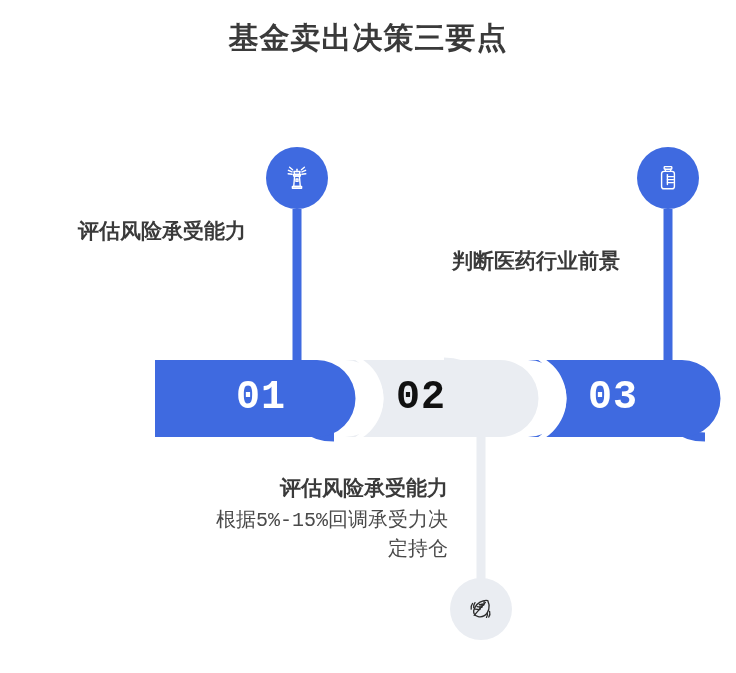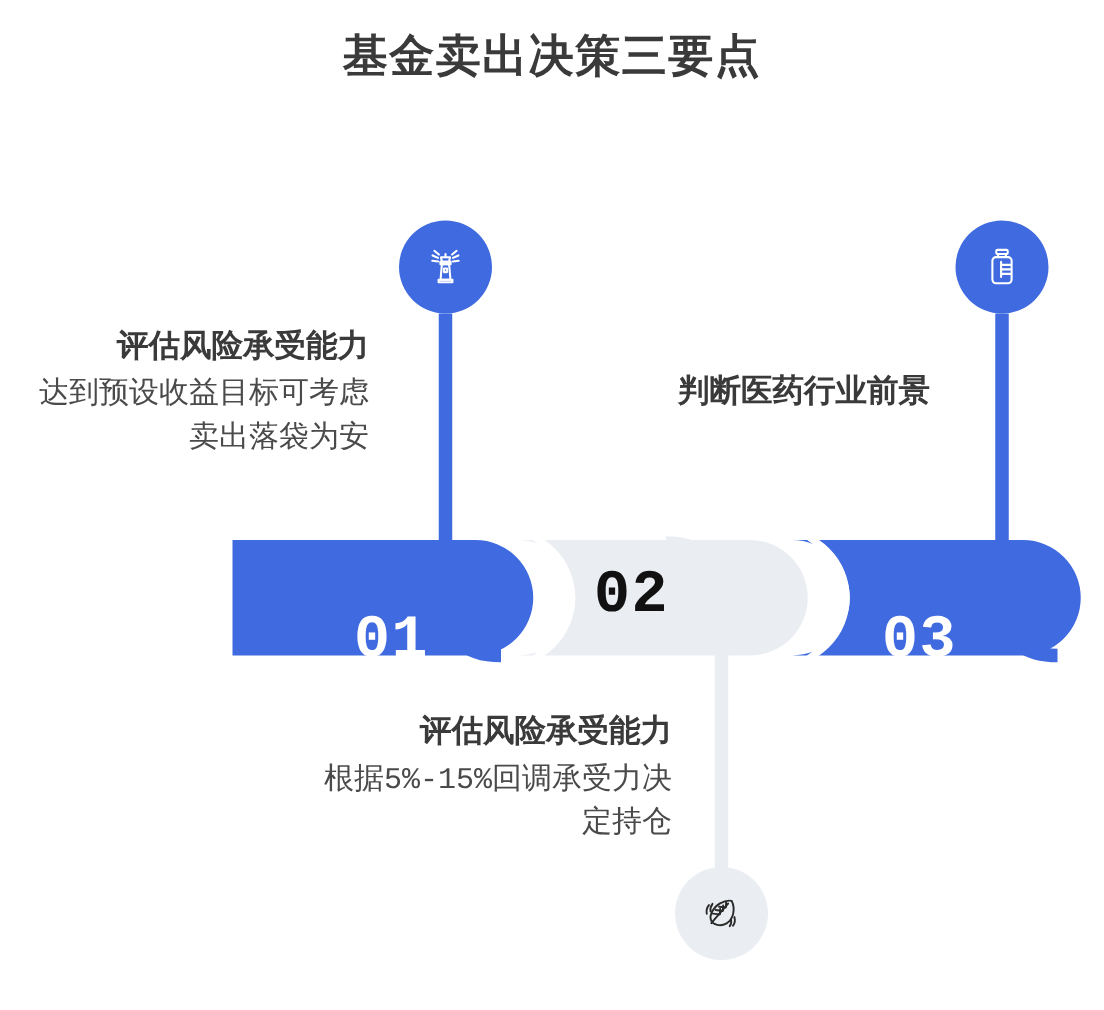--- a/index.html
+++ b/index.html
@@ -87,21 +87,21 @@
   #block-03 { left: 392px; top: 218px; width: 228px; margin-top: 30px; }
 
   
   .step-number {
     position: absolute;
     font-size: 40px;
     font-weight: bold;
     line-height: 40px;
     letter-spacing: 1px;
   }
-  .step-number.light { color: #ffffff; margin-top: 30px; }
+  .step-number.light { color: #ffffff; }
   .step-number.dark  { color: #111111; }
 
   #num-01 { left: 226px; top: 378px; width: 70px; text-align: center; }
   #num-02 { left: 396px; top: 378px; width: 70px; text-align: left; }
   #num-03 { left: 588px; top: 378px; width: 70px; }
 </style>
 </head>
 <body>
 
 <div id="canvas">
@@ -163,21 +163,20 @@
       <path d="M21.4 10.4 L10.2 23.4"></path>
       <path d="M19.6 13 l-4.2 -0.5 M17.6 15.3 l-4.4 -0.6 M15.6 17.6 l-4.4 -0.5"></path>
       <path d="M19.9 12.8 l0.2 -3.4 M17.9 15.1 l0.2 -3.4 M15.9 17.4 l0.2 -3.4"></path>
       <path d="M8.6 11.4 c-1.4 1.8 -1.8 4 -1.4 5.8 M11 10.6 c-1.2 1.6 -1.6 3.4 -1.3 5"></path>
       <path d="M25.6 19.4 c0.6 2 0.2 4.2 -0.9 5.7 M23.2 20.8 c0.5 1.6 0.2 3.4 -0.7 4.6"></path>
     </svg>
   </div>
 
   <div class="text-block align-right" id="block-01">
     <p class="block-title">评估风险承受能力</p>
-    <p class="block-body">达到预设收益目标可考虑卖出落袋为安</p>
   </div>
 
   <div class="text-block align-right" id="block-02">
     <p class="block-title">评估风险承受能力</p>
     <p class="block-body">根据5%-15%回调承受力决定持仓</p>
   </div>
 
   <div class="text-block align-right" id="block-03">
     <p class="block-title">判断医药行业前景</p>
   </div>

